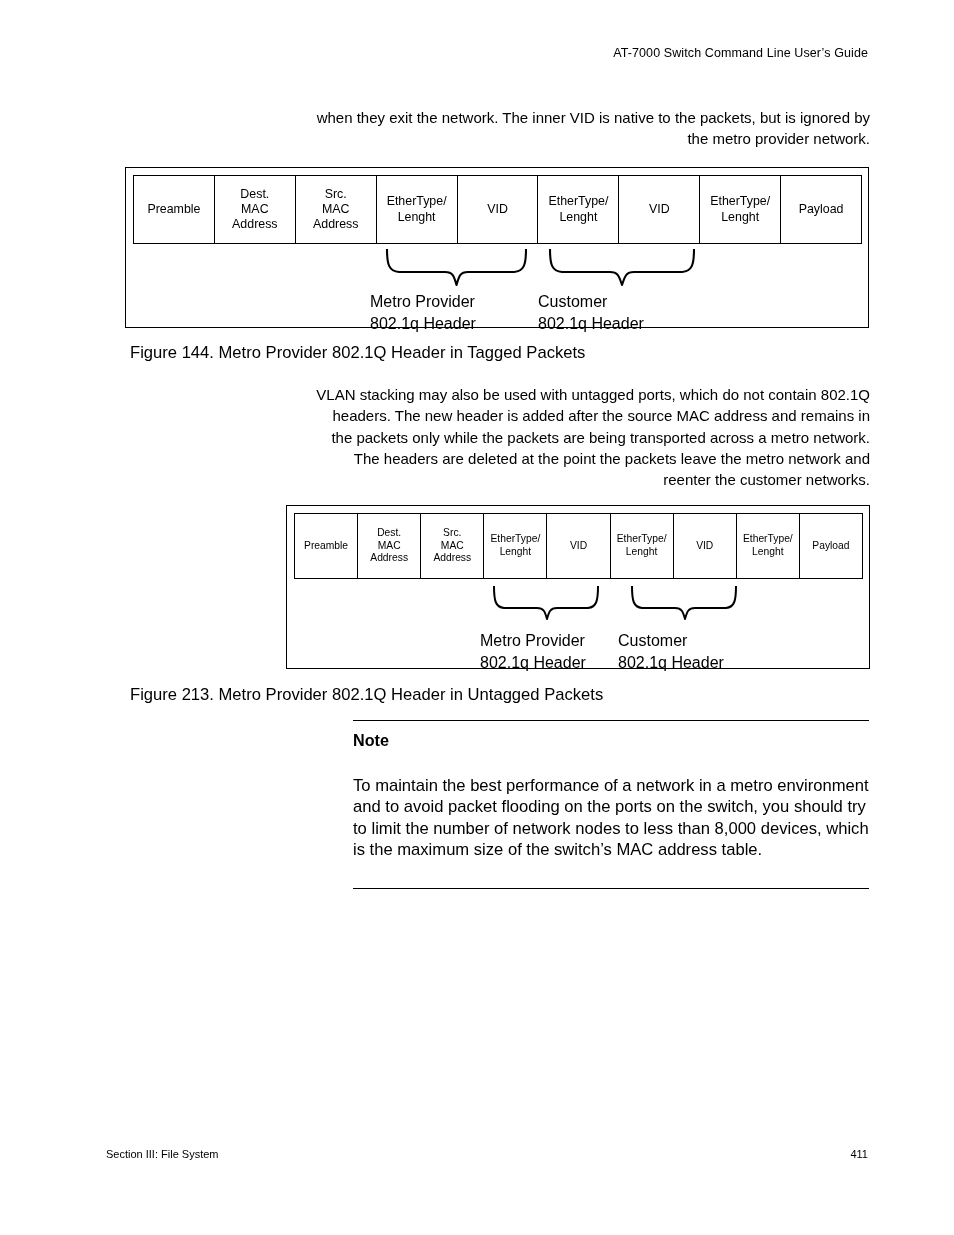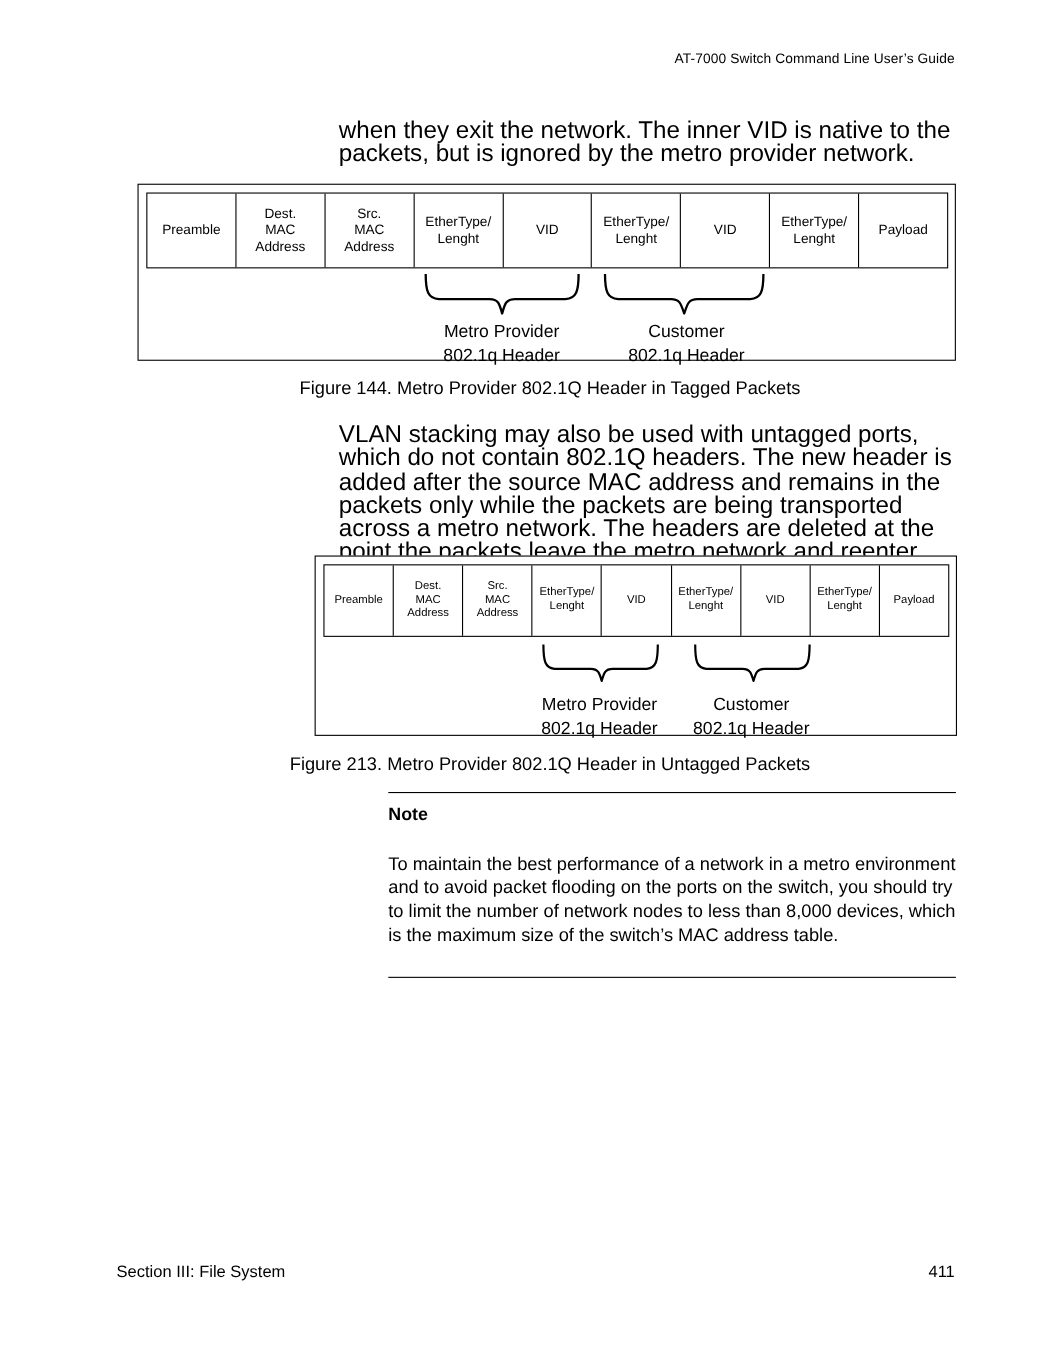--- a/index.html
+++ b/index.html
@@ -24,33 +24,33 @@
     font-size: 12.5px;
     letter-spacing: 0.1px;
     white-space: nowrap;
   }
 
   
   .body-para {
     position: absolute;
     left: 308px;
     width: 562px;
-    font-size: 22px;
+    font-size: 15px;
     line-height: 21.3px;
-    text-align: left;
+    text-align: right;
   }
   #para-1 { top: 107px; }
   #para-2 { top: 384px; }
 
   
   .fig-caption {
     position: absolute;
     left: 130px;
     width: 740px;
-    text-align: center;
+    text-align: left;
     font-size: 16.6px;
   }
   #cap-144 { top: 343px; }
   #cap-145 { top: 685px; }
 
   
   .figure {
     position: absolute;
     border: 1px solid #000;
     box-sizing: border-box;
@@ -106,21 +106,20 @@
   #figure-145 .packet-cell { font-size: 10.3px; }
 
   
   .brace {
     position: absolute;
   }
   .brace svg { display: block; }
 
   .brace-label {
     position: absolute;
-    text-align: center;
     line-height: 1.35;
     white-space: nowrap;
   }
 
   
   #brace-144-0 { left: 385px; top: 249px; }
   #brace-144-1 { left: 548px; top: 249px; }
   #label-144-0 { left: 370px; top: 291px; width: 172px; }
   #label-144-1 { left: 538px; top: 291px; width: 172px; }
 
@@ -149,21 +148,21 @@
   #note-body {
     font-size: 16.6px;
     line-height: 21.3px;
     margin-top: 24px;
   }
 
   
   .page-footer {
     position: absolute;
     top: 1148px;
-    font-size: 15px;
+    font-size: 11px;
   }
   #footer-section { left: 106px; }
   #footer-page { right: 86px; }
 </style>
 </head>
 <body>
 
 <div class="page-header">AT-7000 Switch Command Line User’s Guide</div>
 
 <div class="body-para" id="para-1">when they exit the network. The inner VID is native to the packets, but is ignored by the metro provider network.</div>

